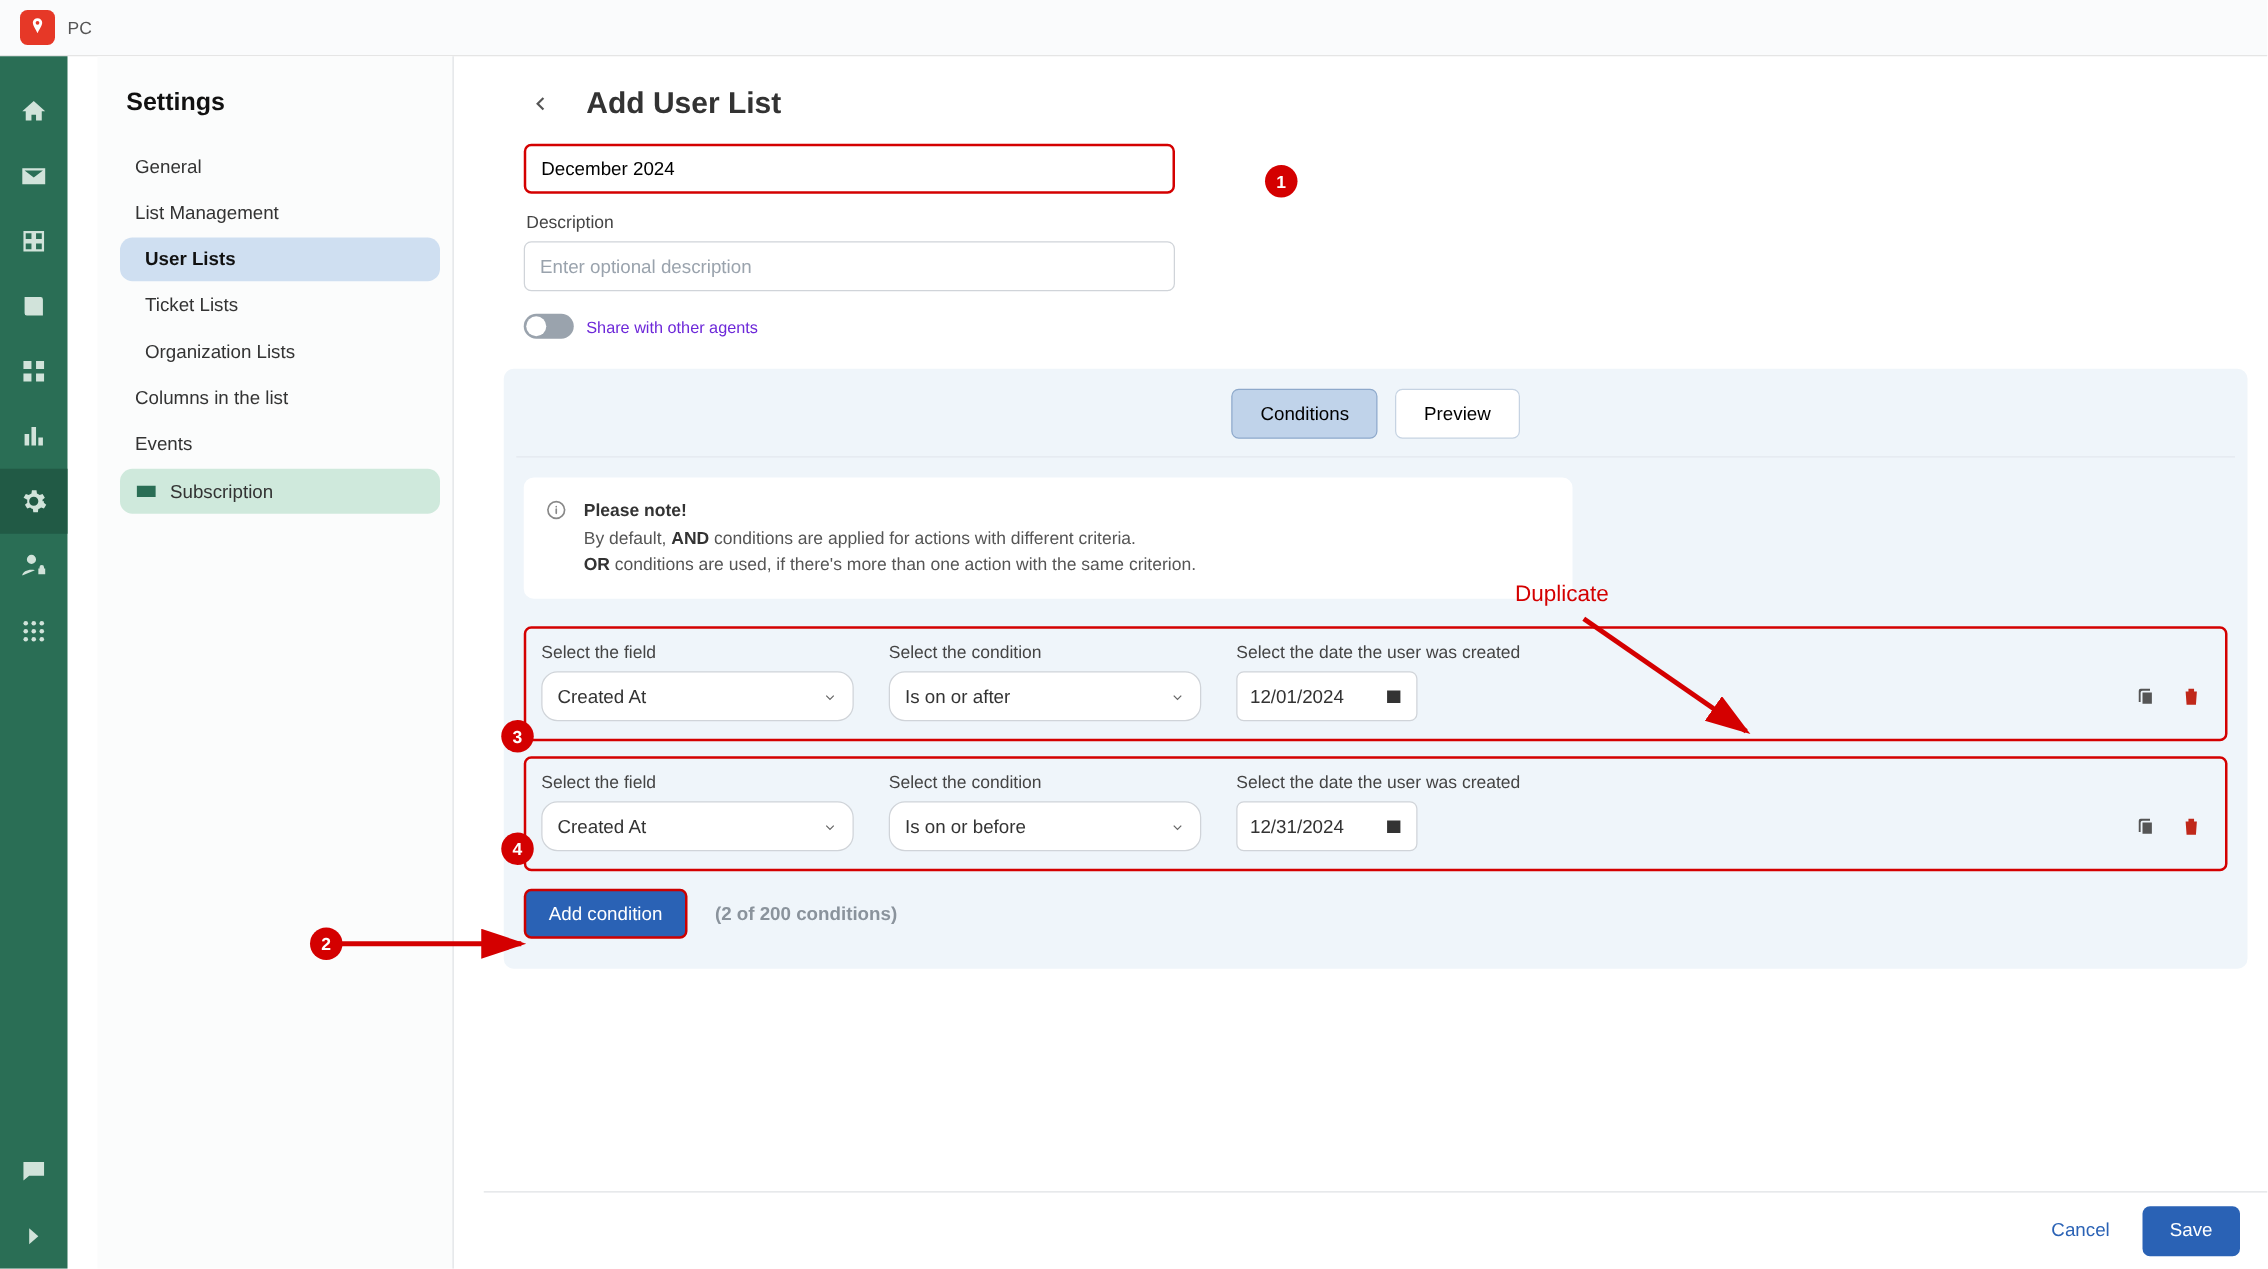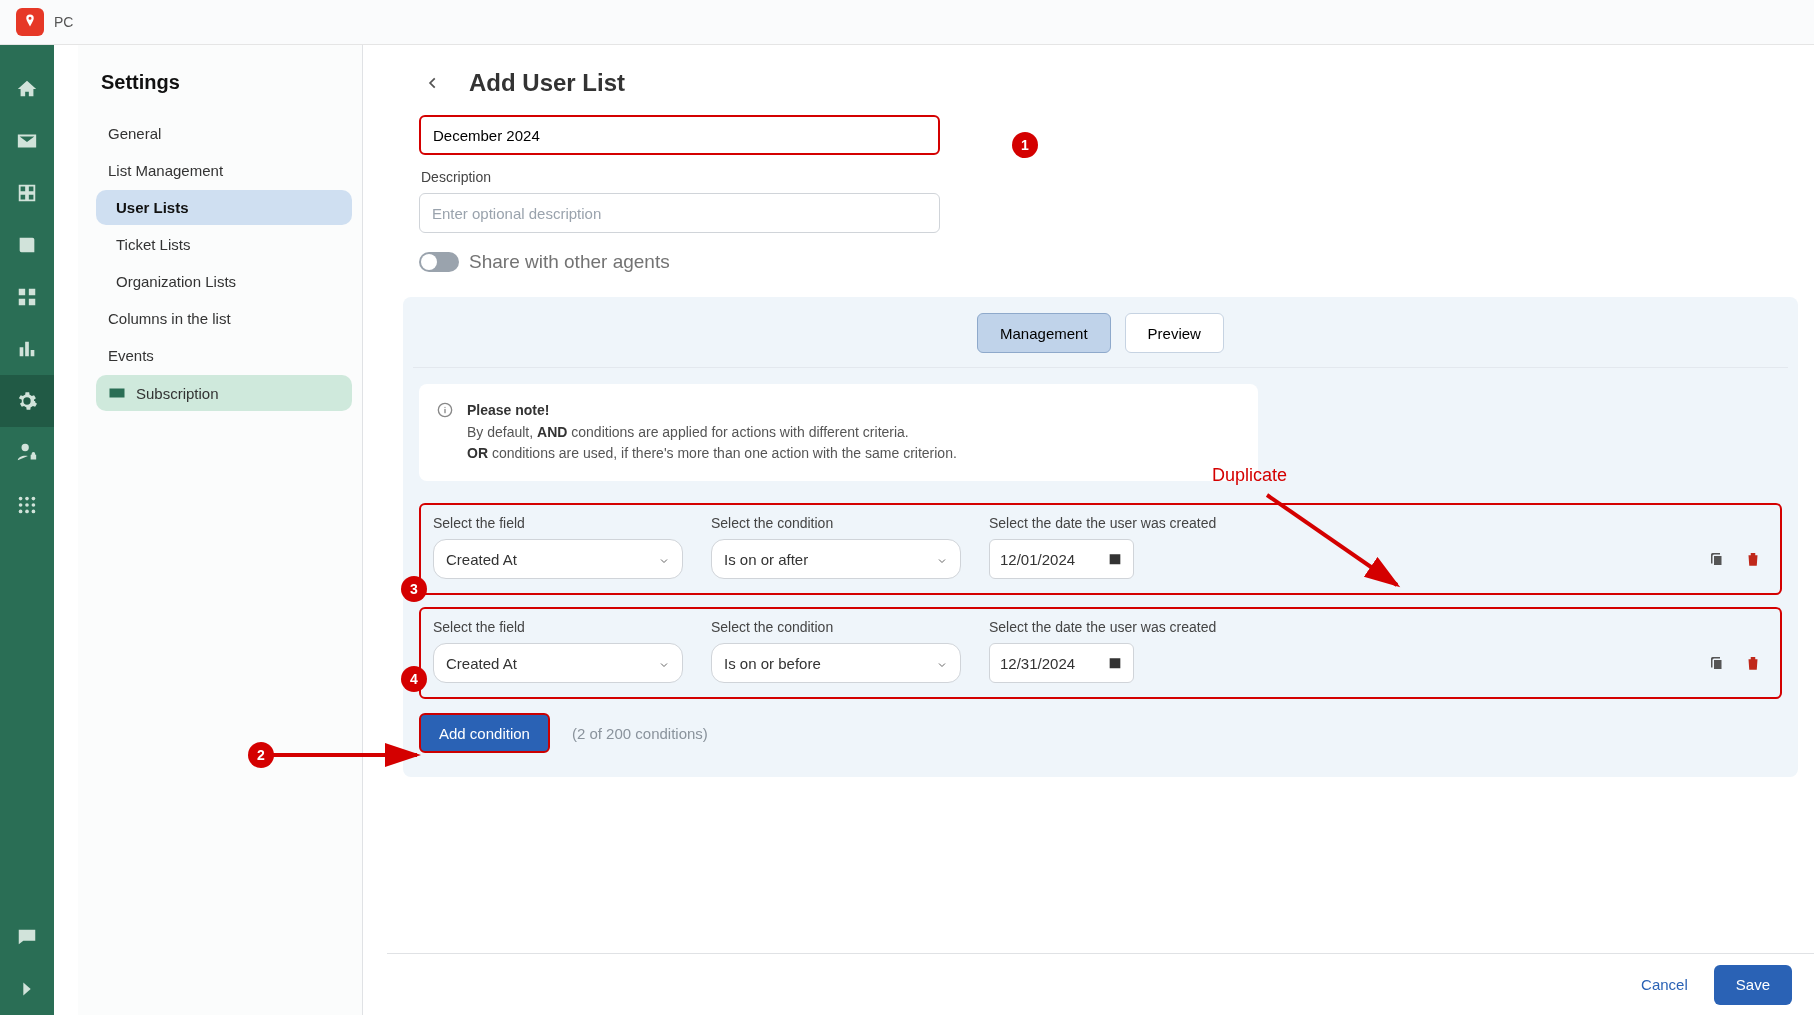--- a/index.html
+++ b/index.html
@@ -140,21 +140,21 @@
     background: #9aa3ad;
     position: relative;
     cursor: pointer;
   }
   .toggle::after {
     content: ""; position: absolute;
     left: 2px; top: 2px;
     width: 16px; height: 16px;
     background: #fff; border-radius: 50%;
   }
-  .toggle-label { font-size: 19px; color: #737373; }
+  .toggle-label { font-size: 13px; color: #6d28d9; }
 
   .cond-panel {
     margin: 24px 16px 0 16px;
     background: #eff5fa;
     border-radius: 8px;
     padding-bottom: 24px;
   }
   .tab-row {
     display: flex;
     justify-content: center;
@@ -248,21 +248,21 @@
   .add-btn {
     height: 40px;
     padding: 0 18px;
     background: #2a62b5;
     color: #fff;
     border: 2px solid #cc0000;
     border-radius: 6px;
     cursor: pointer;
     font-size: 15px;
   }
-  .count-text { color: #8a939c; font-size: 15px; }
+  .count-text { color: #8a939c; font-size: 15px; font-weight: bold; }
 
   
   .footer {
     height: 62px;
     border-top: 1px solid #e0e2e5;
     display: flex;
     align-items: center;
     justify-content: flex-end;
     padding: 0 22px;
     gap: 26px;
@@ -418,21 +418,21 @@
         <input class="text-input" placeholder="Enter optional description" style="">
 
         <div class="toggle-row">
           <div class="toggle"></div>
           <span class="toggle-label">Share with other agents</span>
         </div>
       </div>
 
       <div class="cond-panel">
         <div class="tab-row">
-          <button class="tab-btn active">Management</button>
+          <button class="tab-btn active">Conditions</button>
           <button class="tab-btn">Preview</button>
         </div>
 
         <div class="note-box">
           <span class="info-ic"><svg viewBox="0 0 24 24">
                 <circle cx="12" cy="12" r="10" fill="none" stroke="currentColor" stroke-width="2"></circle>
                 <path d="M12 8h0M12 11v5" stroke="currentColor" stroke-width="2" stroke-linecap="round"></path>
               </svg></span>
           <div>
             <div><b>Please note!</b></div>

